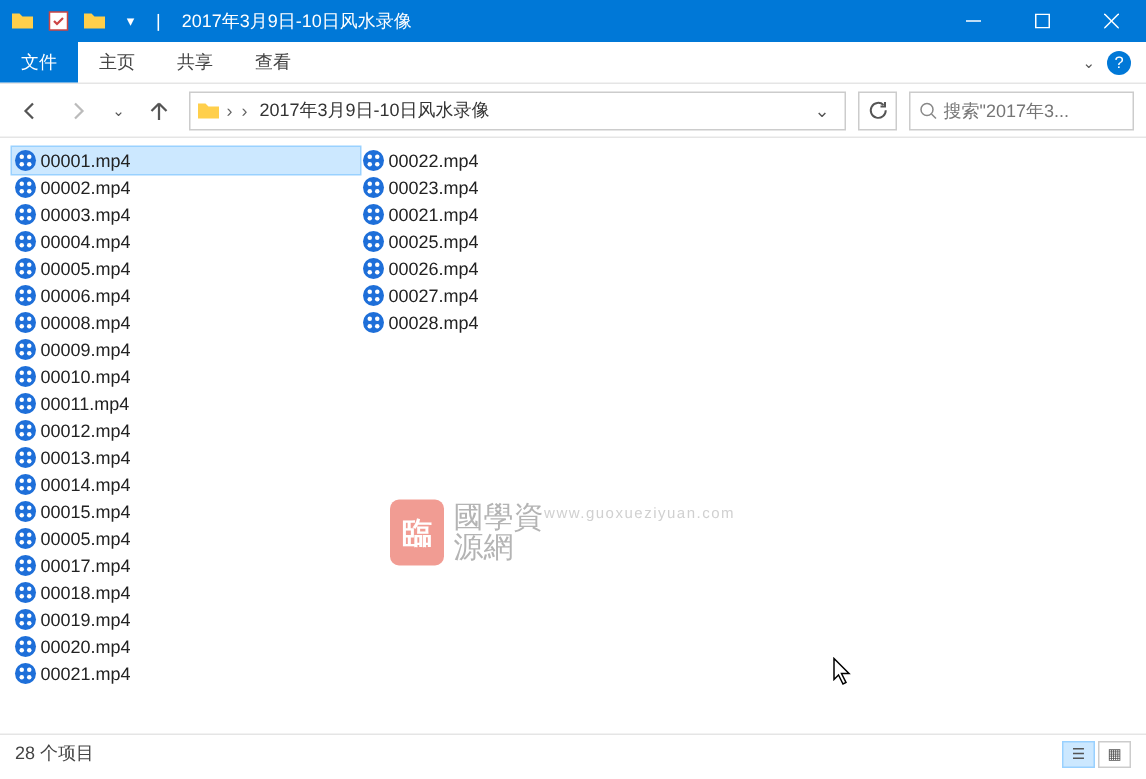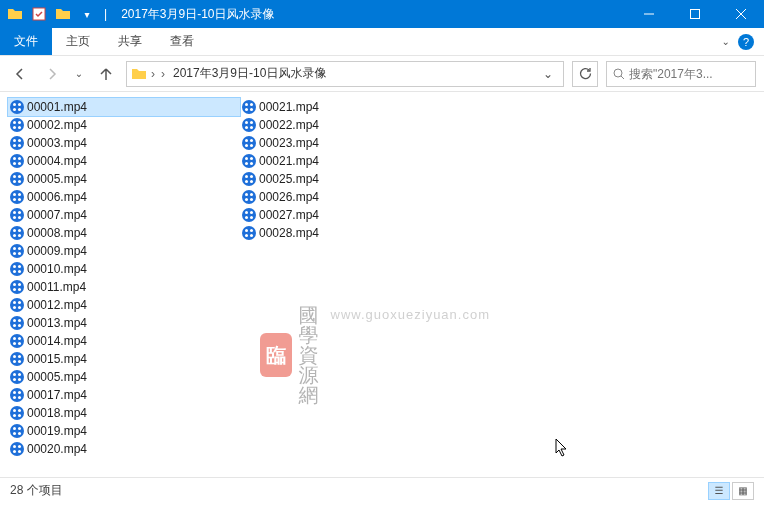--- a/index.html
+++ b/index.html
@@ -32,25 +32,25 @@
 .content { position: relative; height: 399px; padding: 6px 8px; overflow: hidden; }
 .file-columns { display: flex; flex-direction: column; flex-wrap: wrap; height: 360px; width: 100%; align-content: flex-start; }
 .file-item { width: 232px; height: 18px; display: flex; align-items: center; gap: 3px; font-size: 12px; color: #222; padding: 0 2px; }
 .file-item.selected { background: #cce8ff; outline: 1px solid #99d1ff; }
 .file-icon { width: 14px; height: 14px; background: #1e6fd9; border-radius: 50%; position: relative; flex-shrink: 0; }
 .file-icon::before { content: ""; position: absolute; width: 3px; height: 3px; background: #fff; border-radius: 50%; top: 3px; left: 3px; box-shadow: 5px 0 0 #fff, 0 5px 0 #fff, 5px 5px 0 #fff; }
 
 .watermark { position: absolute; left: 260px; top: 238px; width: 230px; height: 50px; display: flex; align-items: center; opacity: 0.55; pointer-events: none; }
 .wm-seal { width: 44px; height: 44px; background: #e74c3c; border-radius: 6px; color: #fff; display: flex; align-items: center; justify-content: center; font-size: 20px; font-weight: bold; margin-right: 6px; }
 .wm-text { display: flex; color: #777; font-size: 20px; line-height: 1; }
-.wm-text .url { font-size: 13px; letter-spacing: 1px; color: #aaa; margin-top: 3px; }
+.wm-text .url { font-size: 10px; letter-spacing: 1px; color: #aaa; margin-top: 3px; }
 
 .cursor { position: absolute; left: 555px; top: 346px; pointer-events: none; }
 
-.statusbar { position: absolute; bottom: 16px; left: 0; right: 0; height: 26px; border-top: 1px solid #e5e5e5; display: flex; align-items: center; padding: 0 10px; font-size: 12px; color: #444; }
+.statusbar { position: absolute; bottom: 4px; left: 0; right: 0; height: 26px; border-top: 1px solid #e5e5e5; display: flex; align-items: center; padding: 0 10px; font-size: 12px; color: #444; }
 .statusbar .view-toggles { margin-left: auto; display: flex; gap: 2px; }
 .view-btn { width: 22px; height: 18px; border: 1px solid #ccc; display: flex; align-items: center; justify-content: center; font-size: 10px; color: #555; }
 .view-btn.active { background: #cce8ff; border-color: #99d1ff; }
 
 svg { display: block; }
 .folder-svg { fill: #ffcf4b; }
 </style>
 </head>
 <body>
 
@@ -171,24 +171,20 @@
       <div class="file-item">
         <span class="file-icon"></span>
         <span>00005.mp4</span>
       </div>
       <div class="file-item">
         <span class="file-icon"></span>
         <span>00006.mp4</span>
       </div>
       <div class="file-item">
         <span class="file-icon"></span>
-        <span>00007.mp4</span>
-      </div>
-      <div class="file-item">
-        <span class="file-icon"></span>
         <span>00008.mp4</span>
       </div>
       <div class="file-item">
         <span class="file-icon"></span>
         <span>00009.mp4</span>
       </div>
       <div class="file-item">
         <span class="file-icon"></span>
         <span>00010.mp4</span>
       </div>

